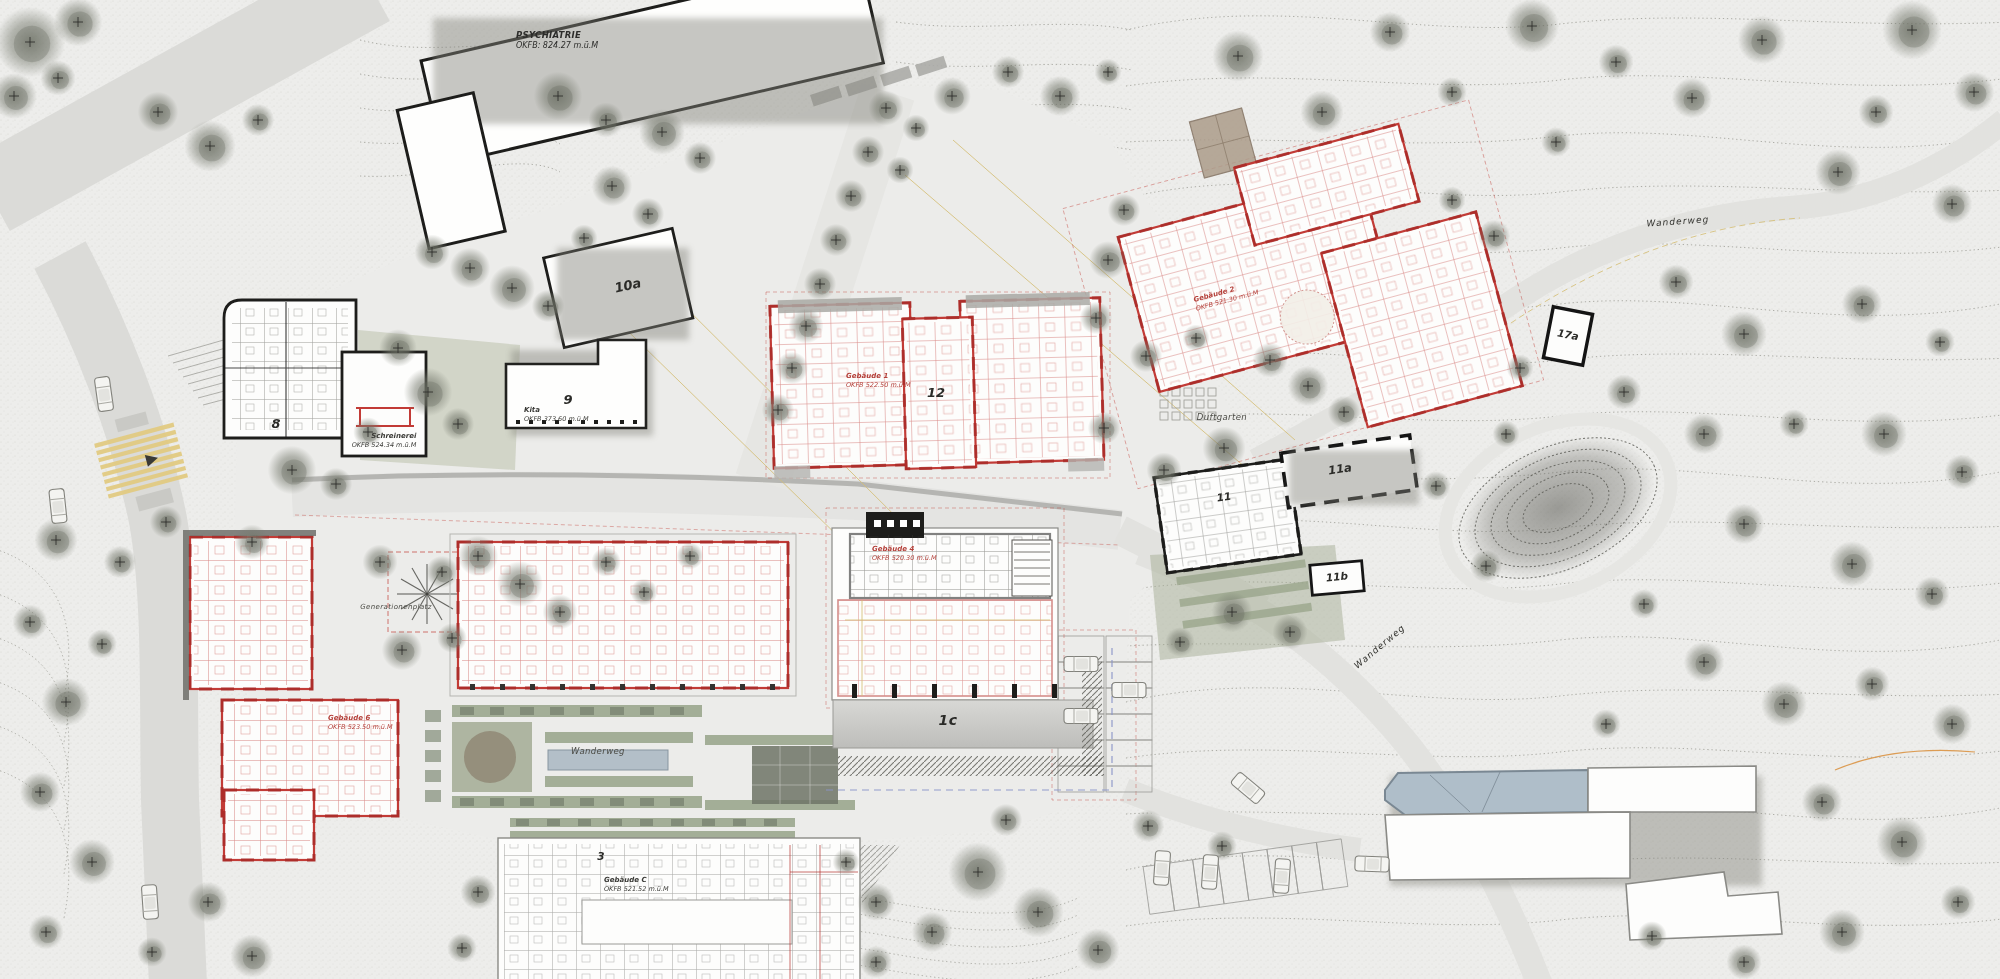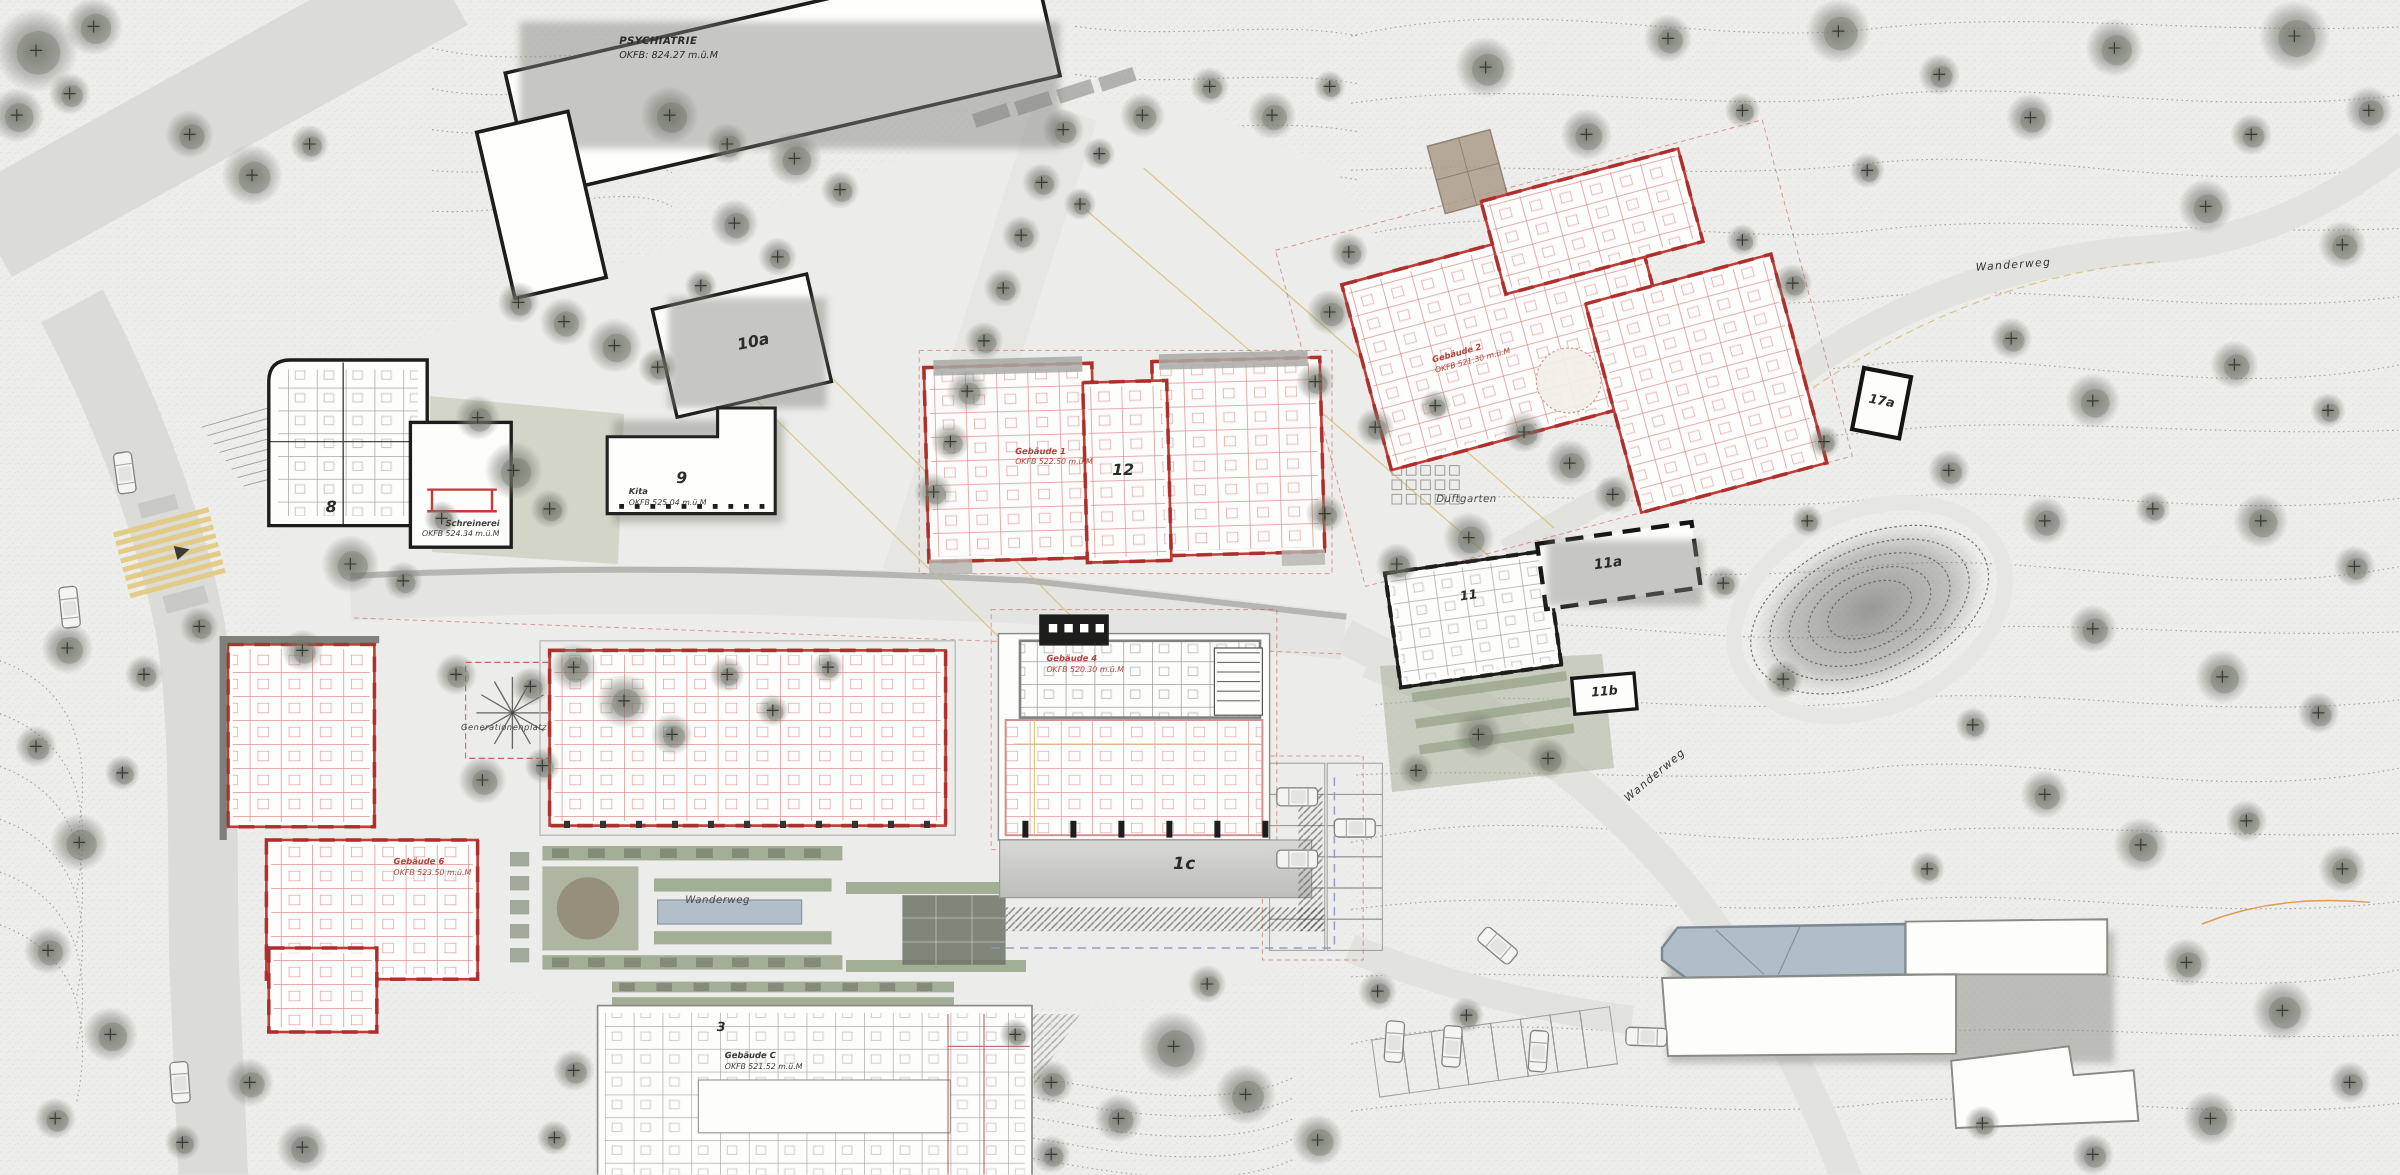--- a/index.html
+++ b/index.html
@@ -845,21 +845,21 @@
 
   <div>
     <div class="lbl psy" style="left:516px;top:30px">
       <div class="t1">PSYCHIATRIE</div>
       <div class="t2">OKFB: 824.27 m.ü.M</div>
     </div>
     <div class="lbl num c" style="left:628px;top:286px;transform:translate(-50%,-50%) rotate(-12deg)">10a</div>
     <div class="lbl num c" style="left:568px;top:400px">9</div>
     <div class="lbl tiny" style="left:524px;top:406px">
       <div class="t1">Kita</div>
-      <div class="t2">OKFB 525.04 m.ü.M</div>
+      <div class="t2">OKFB 373.60 m.ü.M</div>
     </div>
     <div class="lbl num c" style="left:276px;top:424px">8</div>
     <div class="lbl tiny" style="left:384px;top:432px;transform:translate(-50%,0);text-align:right">
       <div class="t1">Schreinerei</div>
       <div class="t2">OKFB 524.34 m.ü.M</div>
     </div>
     <div class="lbl num c" style="left:936px;top:393px">12</div>
     <div class="lbl tiny red" style="left:846px;top:372px">
       <div class="t1">Gebäude 1</div>
       <div class="t2">OKFB 522.50 m.ü.M</div>
@@ -877,21 +877,21 @@
       <div class="t2">OKFB 523.50 m.ü.M</div>
     </div>
     <div class="lbl tiny" style="left:604px;top:876px">
       <div class="t1">Gebäude C</div>
       <div class="t2">OKFB 521.52 m.ü.M</div>
     </div>
     <div class="lbl num-s c" style="left:1568px;top:335px;transform:translate(-50%,-50%) rotate(11deg)">17a</div>
     <div class="lbl num-s c" style="left:1224px;top:497px;transform:translate(-50%,-50%) rotate(-8deg)">11</div>
     <div class="lbl num-s c" style="left:1340px;top:469px;transform:translate(-50%,-50%) rotate(-8deg);font-size:11.5px">11a</div>
     <div class="lbl num-s c" style="left:1337px;top:577px;transform:translate(-50%,-50%) rotate(-5deg)">11b</div>
-    <div class="lbl num-l c" style="left:987px;top:721px">1c</div>
+    <div class="lbl num-l c" style="left:948px;top:721px">1c</div>
     <div class="lbl num-s c" style="left:601px;top:857px">3</div>
     <div class="lbl place c" style="left:1222px;top:417px">Duftgarten</div>
     <div class="lbl pathlbl c" style="left:1678px;top:222px;transform:translate(-50%,-50%) rotate(-4deg)">Wanderweg</div>
     <div class="lbl pathlbl c" style="left:1380px;top:647px;transform:translate(-50%,-50%) rotate(-40deg)">Wanderweg</div>
     <div class="lbl place c" style="left:598px;top:751px">Wanderweg</div>
-    <div class="lbl place c" style="left:420px;top:607px;font-size:7px">Generationenplatz</div>
+    <div class="lbl place c" style="left:396px;top:607px;font-size:7px">Generationenplatz</div>
   </div>
 </div>
 
 </body></html>

